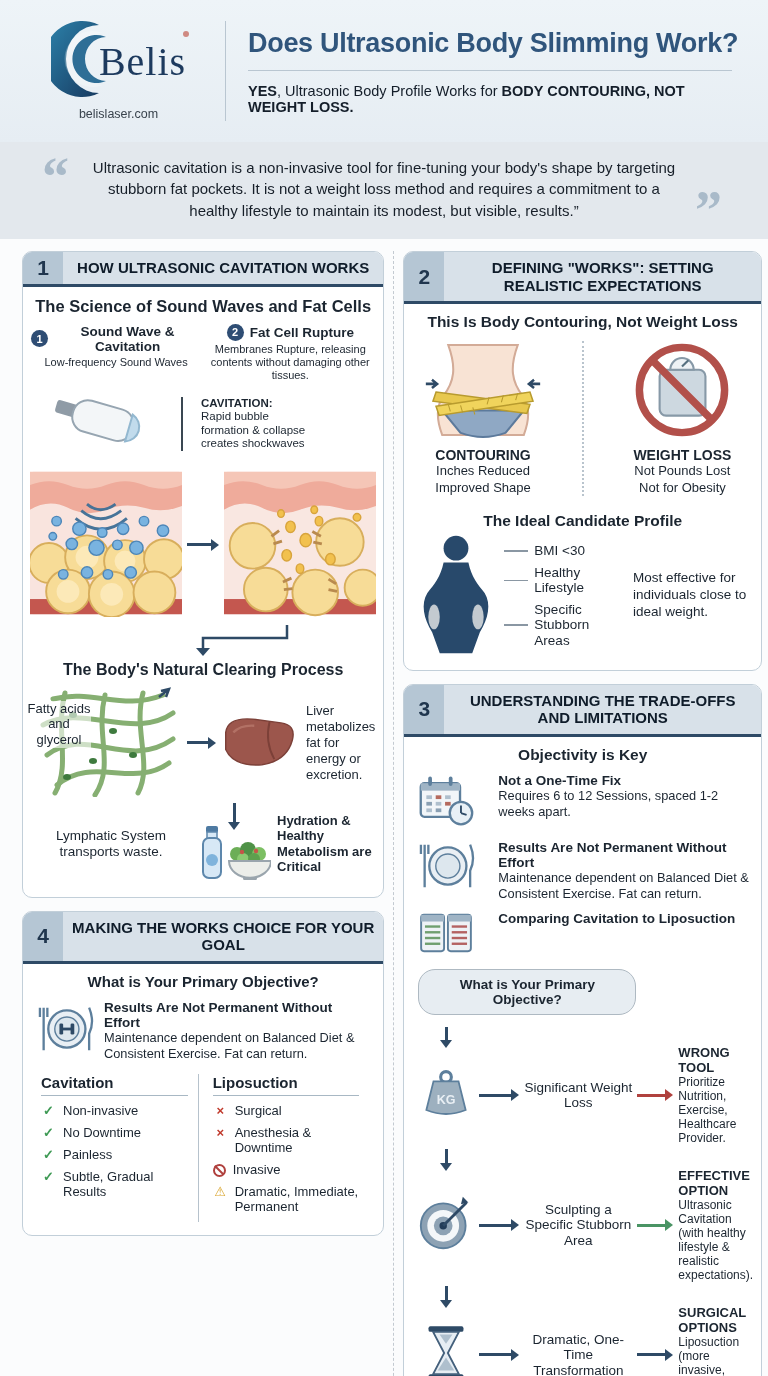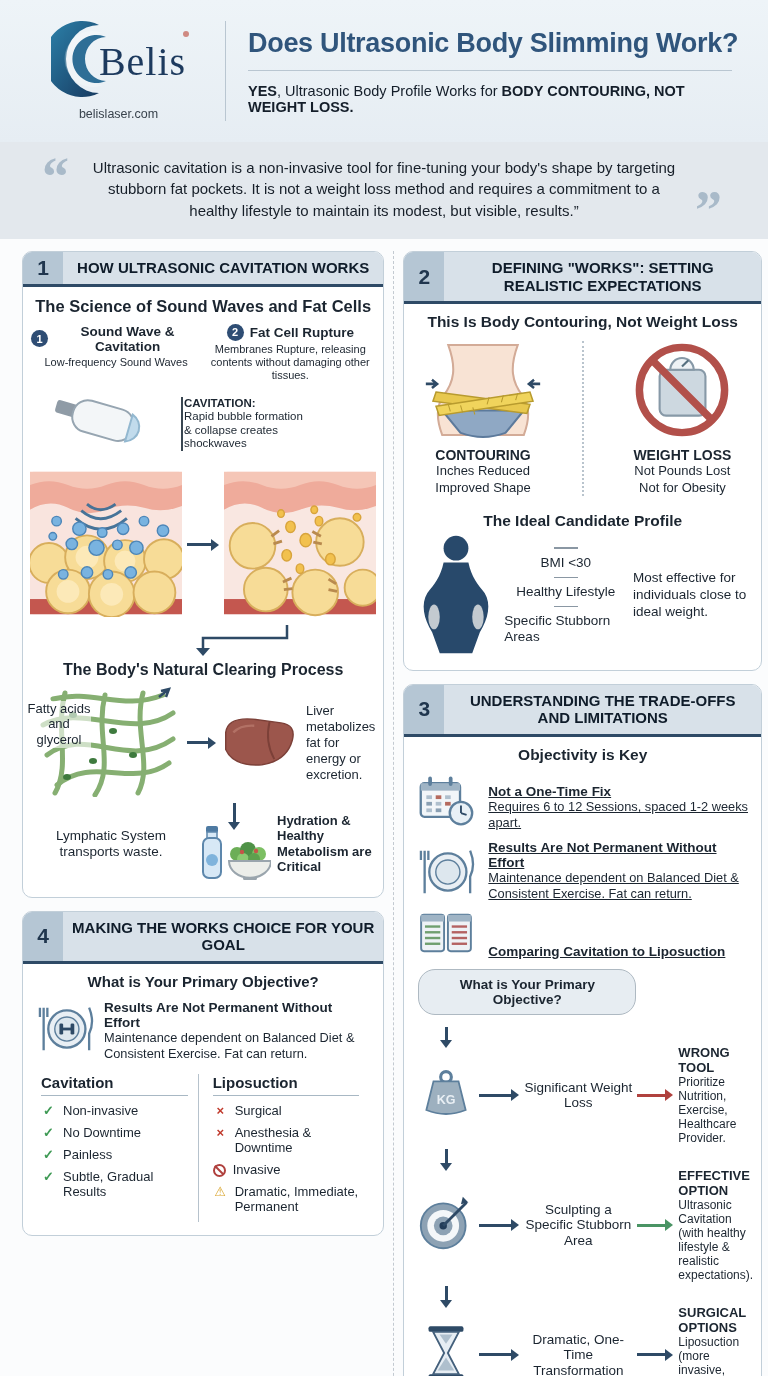--- a/index.html
+++ b/index.html
@@ -40,21 +40,21 @@
   
   .sci-title { font-size:16.5px; font-weight:bold; text-align:center; margin:10px 6px 8px; }
   .steps { display:flex; gap:4px; padding:0 8px; }
   .step { flex:1; text-align:center; }
   .step-hd { display:flex; align-items:center; justify-content:center; gap:6px; }
   .stepnum { width:17px; height:17px; border-radius:50%; background:#2e4d74; color:#fff; font-size:11px; font-weight:bold; display:inline-flex; align-items:center; justify-content:center; flex:none; }
   .step-title { font-weight:bold; font-size:13.5px; }
   .step-desc { font-size:11px; line-height:1.22; margin-top:2px; color:#1c2530; }
   .device-zone { position:relative; height:86px; }
   .device-svg { position:absolute; left:28px; top:2px; }
-  .callout { position:absolute; left:158px; top:14px; border-left:2px solid #3a4752; padding-left:1px; font-size:11.5px; line-height:1.18; width:130px; }
+  .callout { position:absolute; left:158px; top:14px; border-left:2px solid #3a4752; padding-left:18px; font-size:11.5px; line-height:1.18; width:130px; }
   .callout b { font-size:11.5px; }
   .panels { display:flex; align-items:center; gap:5px; padding:0 7px; }
   .elbow { display:block; margin:2px auto 0; }
   .clear-title { font-size:16px; font-weight:bold; text-align:center; margin:4px 0 6px; }
   .clearing { padding:0 8px 12px; }
   .clr-row1 { display:flex; align-items:center; gap:4px; }
   .lymph-wrap { position:relative; width:152px; flex:none; }
   .lbl-fatty { position:absolute; left:-4px; top:16px; width:64px; font-size:13px; text-align:center; line-height:1.2; background:rgba(255,255,255,.6); }
   .liver-col { display:flex; align-items:center; gap:6px; }
   .txt-13 { font-size:13px; line-height:1.22; }
@@ -73,27 +73,27 @@
   
   .s2-sub { font-weight:bold; font-size:15.5px; text-align:center; margin:9px 4px 8px; }
   .halves { display:flex; position:relative; padding:2px 6px 6px;gap:26px; }
   .half { flex:1; text-align:center; }
   .half-div { border-left:2px dotted #b9c4cd; }
   .half-label { font-weight:bold; font-size:14px; margin-top:4px; }
   .half-line { font-size:13px; line-height:1.25; }
   .cand-title { font-weight:bold; font-size:15.5px; text-align:center; margin:10px 0 4px; }
   .cand-row { display:flex; align-items:center; gap:6px; padding:0 10px 12px; }
   .cand-list { flex:1; }
-  .cand-item { display:flex; align-items:center; gap:6px; font-size:13.5px; margin:6px 0; line-height:1.15;flex-direction:column; }
+  .cand-item { display:flex; align-items:center; gap:6px; font-size:13.5px; margin:6px 0; line-height:1.15; }
   .leader { width:24px; height:1.5px; background:#8a97a3; flex:none; }
   .cand-note { width:118px; font-size:13.5px; line-height:1.25; flex:none; }
 
   
   .s3-sub { font-weight:bold; font-size:15.5px; text-align:center; margin:9px 0; }
-  .s3-item { display:flex; gap:12px; padding:0 12px; margin-bottom:9px; align-items:flex-end;text-decoration:underline; }
+  .s3-item { display:flex; gap:22px; padding:0 12px; margin-bottom:9px; align-items:flex-start; }
   .s3-icon { width:60px; flex:none; text-align:center; }
   .s3-t { font-weight:bold; font-size:13.5px; }
   .s3-d { font-size:12.8px; line-height:1.24; }
   .pill { margin:10px 0 8px 14px; width:218px; background:#e7edf2; border:1.5px solid #aeb9c2; border-radius:17px; text-align:center; font-weight:bold; font-size:13.5px; padding:7px 8px; }
   .flow { padding:0 8px 12px 14px; }
   .frow { display:grid; grid-template-columns:56px 40px 108px 36px 1fr; align-items:center; column-gap:5px; }
   .frow .obj { font-weight:normal; font-size:13.5px; text-align:center; line-height:1.15; }
   .res-t { font-weight:bold; font-size:13px; }
   .res-d { font-size:12px; line-height:1.18; }
   .vrow { display:grid; grid-template-columns:56px 1fr; height:22px; align-items:center; }

